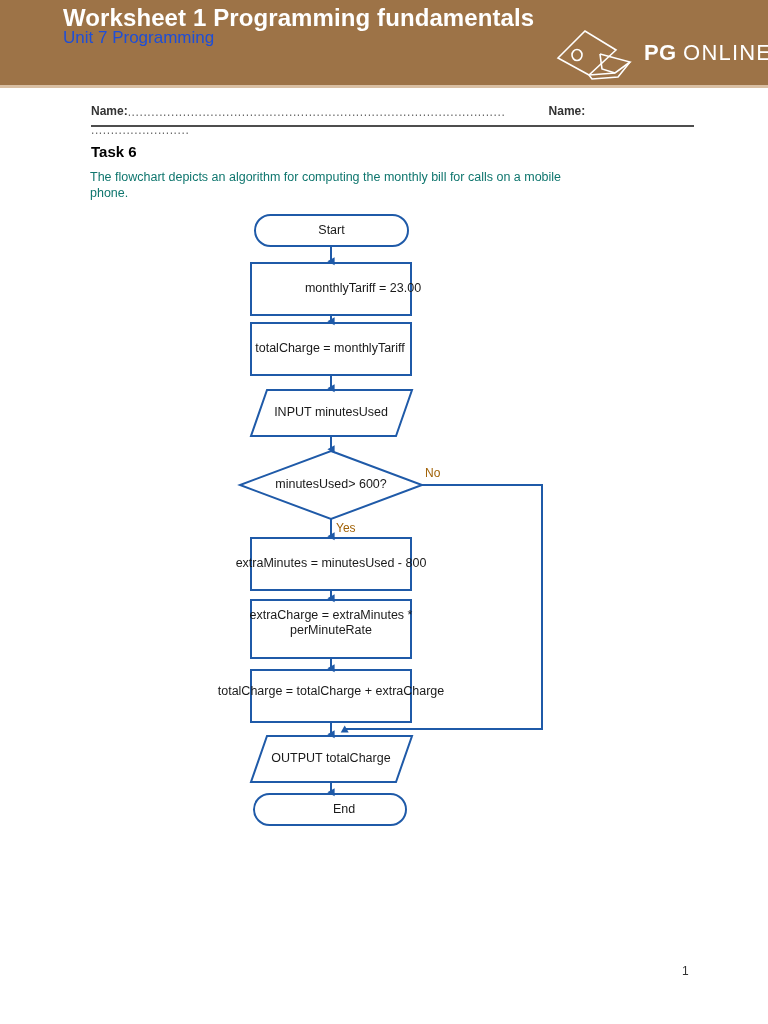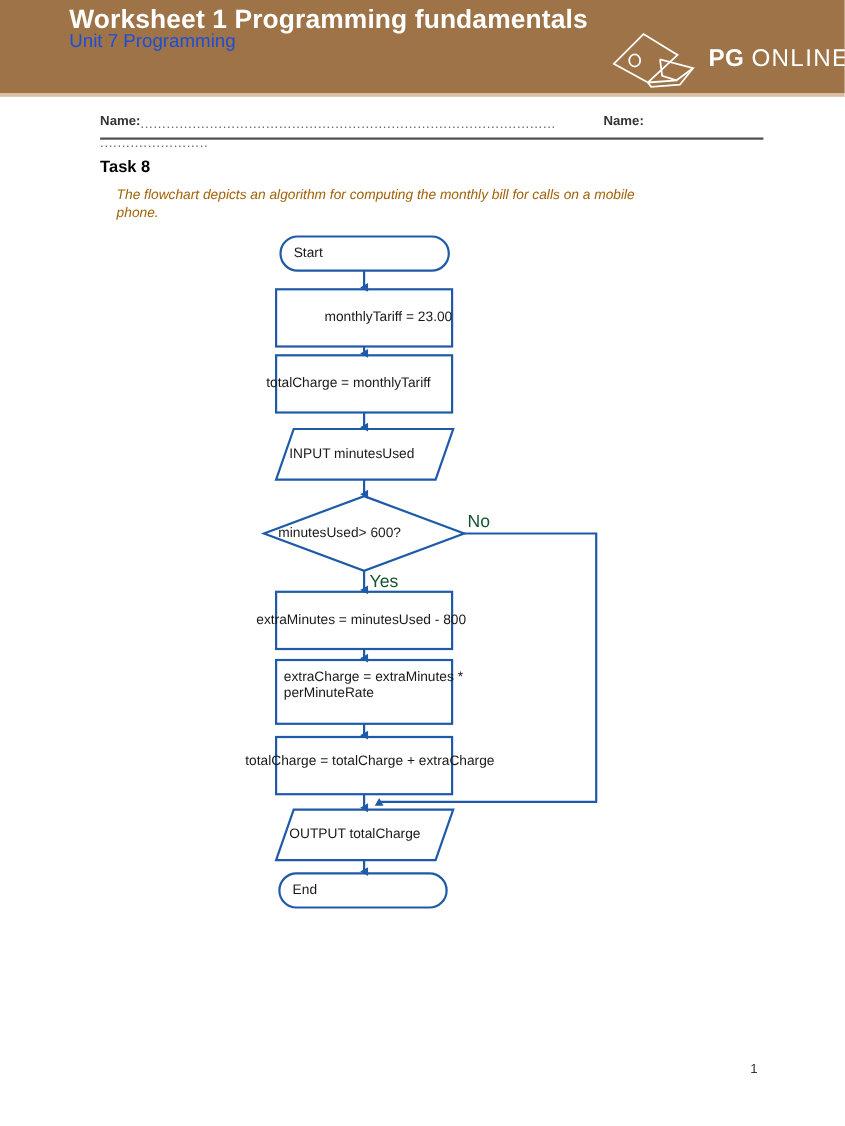--- a/index.html
+++ b/index.html
@@ -105,52 +105,51 @@
   
   .task-heading {
     position: absolute;
     left: 91px; top: 143px;
     font-size: 15px;
     font-weight: bold;
     color: #000000;
   }
   .task-body {
     position: absolute;
-    left: 106px; top: 169px;
+    left: 90px; top: 169px;
     width: 500px;
     font-size: 12.5px;
     line-height: 16px;
-    color: #a16207;
-    font-style: italic;
+    color: #0f766e;
   }
 
   
   .flow {
     position: absolute;
     left: 0; top: 0;
     width: 768px;
     height: 1024px;
     pointer-events: none;
   }
   .flow svg { display: block; }
 
   .shape-label {
     position: absolute;
     font-size: 12.5px;
     line-height: 15px;
     color: #1a1a1a;
+    text-align: center;
     white-space: nowrap;
     pointer-events: none;
-    margin-left: 12px;
   }
   .shape-label.wrap { white-space: normal; }
   .branch-label {
     position: absolute;
-    font-size: 16px;
-    color: #14532d;
+    font-size: 12px;
+    color: #a16207;
     white-space: nowrap;
   }
 
   
   .pagenum {
     position: absolute;
     left: 682px; top: 964px;
     font-size: 12px;
     color: #333333;
   }
@@ -176,21 +175,21 @@
   <div class="logo-text">
     <span class="pg">PG</span><span>&nbsp;</span><span class="online">ONLINE</span>
   </div>
 </div>
 
 <div class="namerow">
   <span class="lbl">Name:</span><span class="dots" id="name-dots">................................................................................................</span>&nbsp;&nbsp;<span class="lbl">Name:</span>&nbsp;<span class="dots" id="class-dots">.........................</span>
 </div>
 <div class="namerule"></div>
 
-<div class="task-heading">Task 8</div>
+<div class="task-heading">Task 6</div>
 <div class="task-body">The flowchart depicts an algorithm for computing the monthly bill for calls on a mobile phone.</div>
 
 <div class="flow">
   <svg width="768" height="1024" viewBox="0 0 768 1024">
     <defs>
       <marker id="arrow" markerWidth="9" markerHeight="9" refX="4.2" refY="4.4" orient="auto" markerUnits="userSpaceOnUse">
         <path d="M0.5,0.8 L8.5,0.8 L4.5,8 Z" fill="#1f5aa8"></path>
       </marker>
     </defs>
 
@@ -223,21 +222,21 @@
     <line x1="331" y1="658" x2="331" y2="668" stroke="#1f5aa8" stroke-width="2" marker-end="url(#arrow)"></line>
     <line x1="331" y1="722" x2="331" y2="734" stroke="#1f5aa8" stroke-width="2" marker-end="url(#arrow)"></line>
     <line x1="331" y1="782" x2="331" y2="792" stroke="#1f5aa8" stroke-width="2" marker-end="url(#arrow)"></line>
 
     <path d="M422,485 L542,485 L542,729 L345,729" fill="none" stroke="#1f5aa8" stroke-width="2" marker-end="url(#arrow)"></path>
   </svg>
 </div>
 
 <div class="shape-label" style="left:255px; top:223px; width:153px;">Start</div>
 <div class="shape-label" style="left:251px; top:281px; width:160px;padding-left:32px;">monthlyTariff = 23.00</div>
-<div class="shape-label" style="left:230px; top:341px; width:180px;">totalCharge = monthlyTariff</div>
+<div class="shape-label" style="left:240px; top:341px; width:180px;">totalCharge = monthlyTariff</div>
 <div class="shape-label" style="left:251px; top:405px; width:160px;">INPUT minutesUsed</div>
 <div class="shape-label" style="left:241px; top:477px; width:180px;">minutesUsed&gt; 600?</div>
 <div class="shape-label" style="left:221px; top:556px; width:220px;">extraMinutes = minutesUsed - 800</div>
 <div class="shape-label wrap" style="left:246px; top:608px; width:170px;">extraCharge = extraMinutes * perMinuteRate</div>
 <div class="shape-label" style="left:211px; top:684px; width:240px;">totalCharge = totalCharge + extraCharge</div>
 <div class="shape-label" style="left:251px; top:751px; width:160px;">OUTPUT totalCharge</div>
 <div class="shape-label" style="left:254px; top:802px; width:180px;">End</div>
 
 <div class="branch-label" style="left:425px; top:466px;">No</div>
 <div class="branch-label" style="left:336px; top:521px;">Yes</div>

